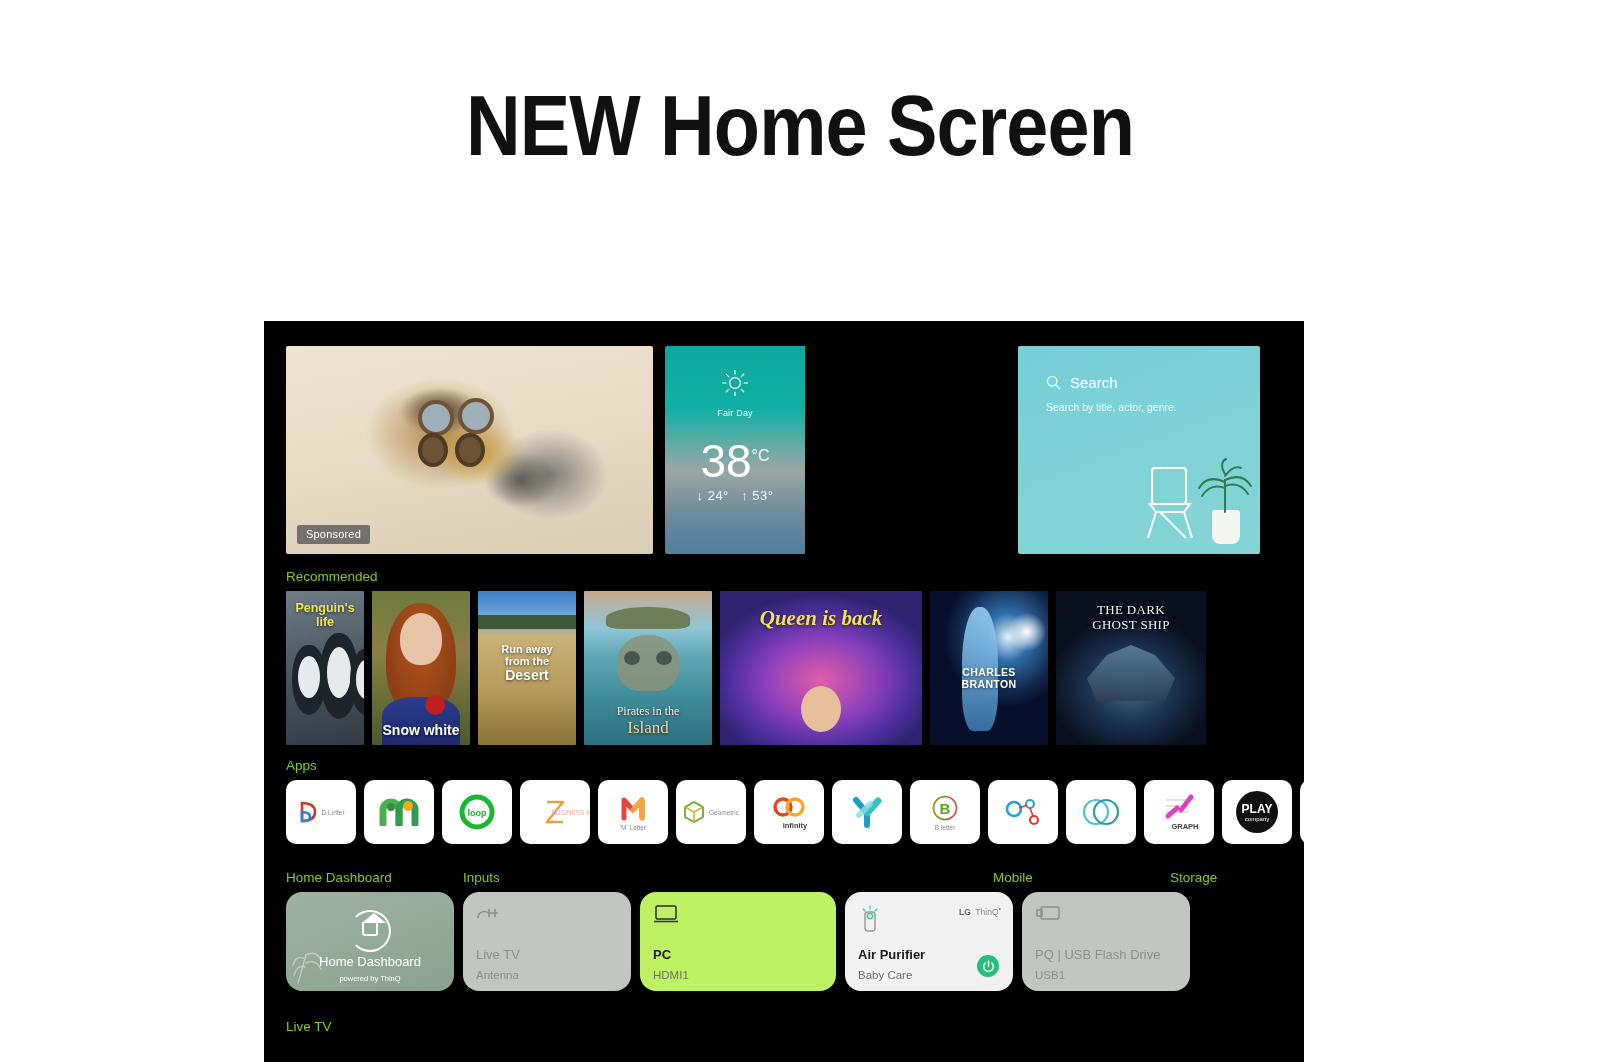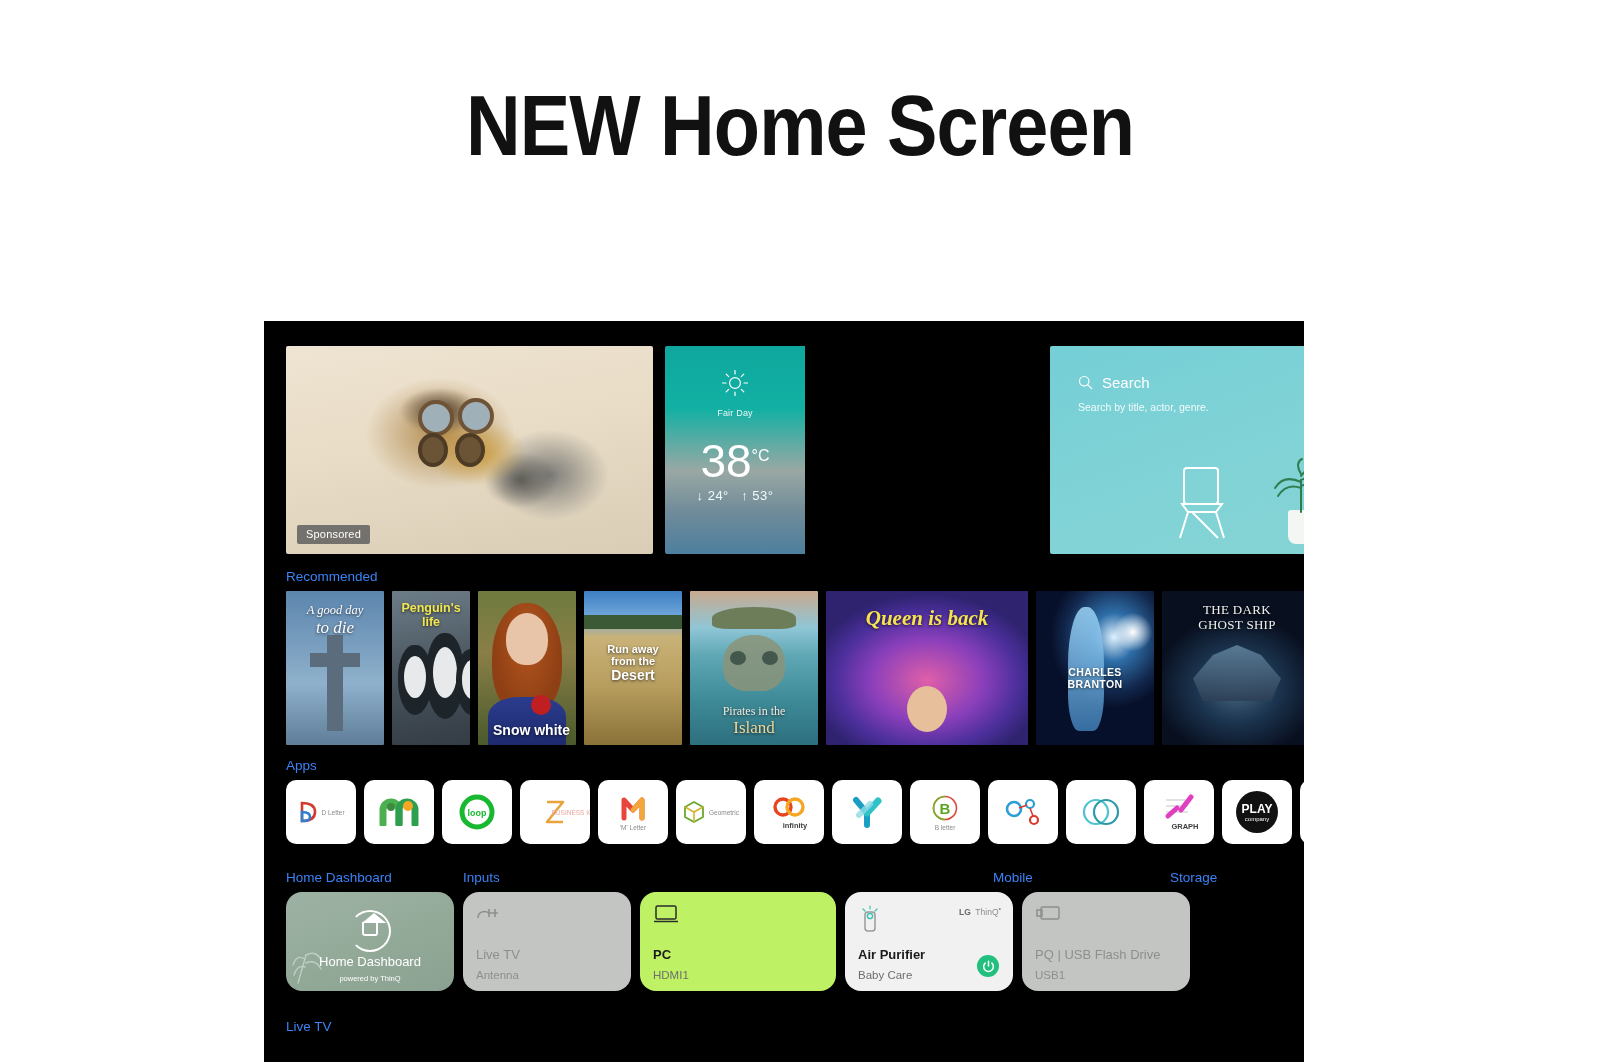--- a/index.html
+++ b/index.html
@@ -95,31 +95,31 @@
     font-weight: 300; font-size: 23px; line-height: 1; white-space: nowrap; }
   #clock .ampm { font-size: 10px; vertical-align: super; margin-right: 3px; }
   #weather-dots { position: absolute; left: 26px; bottom: 14px; display: flex; gap: 6px; }
   .wdot { width: 5px; height: 5px; border-radius: 50%; background: rgba(255,255,255,0.45); }
   .wdot.active { background: #ffffff; }
   #accuweather { position: absolute; right: 12px; bottom: 11px; display: flex;
     align-items: center; gap: 4px; color: #f0f7fa; font-size: 9px; font-weight: bold; }
   #accuweather .aw-dot { width: 8px; height: 8px; border-radius: 50%; background: #ffffff; }
 
   
-  #card-search { left: 764px; width: 286px;
+  #card-search { left: 732px; width: 242px;
     background: linear-gradient(160deg,#74cfd6 0%, #7ed2d6 45%, #86d4d5 100%); text-decoration: underline; }
   #search-label { position: absolute; left: 28px; top: 28px; display: flex; align-items: center; gap: 9px;
     color: #ffffff; font-size: 15px; font-weight: 400; }
   #search-sub { position: absolute; left: 28px; top: 55px; color: #f0fbfb; font-size: 10.5px; }
   .sc-chair { position: absolute; left: 118px; bottom: 12px; width: 68px; height: 78px; }
   .sc-plant-pot { position: absolute; right: 20px; bottom: 10px; width: 28px; height: 34px;
     background: #f4f6f3; border-radius: 3px 3px 8px 8px; }
 
   
-  .section-label { position: absolute; color: #3b82f6; font-size: 13.5px; font-weight: 400; }
+  .section-label { position: absolute; color: #84cc16; font-size: 13.5px; font-weight: 400; }
   #label-recommended { left: 22px; top: 248px; }
   #label-apps { left: 22px; top: 437px; }
   #label-home-dashboard { left: 22px; top: 549px; }
   #label-inputs { left: 199px; top: 549px; }
   #label-mobile { left: 729px; top: 549px; }
   #label-storage { left: 906px; top: 549px; }
   #label-livetv { left: 22px; top: 698px; }
 
   
   #rec-row { position: absolute; left: 22px; top: 270px; height: 154px; display: flex; gap: 8px; }
@@ -141,21 +141,21 @@
 
   #rec-2 { width: 98px; background: linear-gradient(180deg,#6e7a3e 0%, #8a7f46 40%, #4a5a2c 100%); }
   #rec-2 .face { position:absolute; left:50%; top:22px; transform:translateX(-50%);
     width:42px; height:52px; background:#e8c5a8; border-radius:50% 50% 45% 45%; }
   #rec-2 .hair { position:absolute; left:50%; top:12px; transform:translateX(-50%);
     width:70px; height:112px; background: radial-gradient(ellipse at 50% 35%, #b4551f 0%, #8e3f14 70%);
     border-radius: 48% 48% 42% 42%; }
   #rec-2 .apple { position:absolute; left:54%; top:104px; width:20px; height:20px; background:#c01f22; border-radius:50%; }
   #rec-2 .dress { position:absolute; left:50%; bottom:0; transform:translateX(-50%); width:78px; height:48px;
     background: linear-gradient(180deg,#2c3c8e 0%, #1d2a6e 100%); border-radius: 40% 40% 0 0; }
-  #rec-2 .rec-title { bottom: 6px; color:#ffffff; font-weight: bold; font-size: 14px; text-align: right; }
+  #rec-2 .rec-title { bottom: 6px; color:#ffffff; font-weight: bold; font-size: 14px; }
 
   #rec-3 { width: 98px; background: linear-gradient(180deg,#3d7fc4 0%, #6fa5d8 16%, #c9b278 30%, #b79d5e 62%, #8a7238 100%); }
   #rec-3 .trees { position:absolute; left:0; top:24px; width:100%; height:14px; background:#3b5a35; }
   #rec-3 .rec-title { top: 52px; color:#ffffff; font-weight: bold; font-size: 11px; }
   #rec-3 .rec-title .big { display:block; font-size: 14px; }
 
   #rec-4 { width: 128px; background: linear-gradient(180deg,#c9a98f 0%, #8fc6d6 24%, #5fa7b4 42%, #3f8b98 70%, #2d6f7e 100%); }
   #rec-4 .island { position:absolute; left:50%; top:16px; transform:translateX(-50%);
     width:84px; height:22px; background:#6d7d5a; border-radius: 50% 50% 20% 20%; }
   #rec-4 .skull { position:absolute; left:50%; top:44px; transform:translateX(-50%);
@@ -321,27 +321,20 @@
               <path d="M29 18 C35 10 40 8 45 10"></path>
           </g>
         </svg>
       </div>
     </div>
   </div>
 
   <div class="section-label" id="label-recommended">Recommended</div>
 
   <div id="rec-row">
-    <div class="rec-card" id="rec-0">
-      <div class="cross"></div>
-      <div class="rec-title">
-        <span>A good day</span>
-        <span class="big">to die</span>
-      </div>
-    </div>
 
     <div class="rec-card" id="rec-1">
       <div class="peng" style="left:6px;  top:54px; width:34px; height:70px;"></div>
       <div class="peng" style="left:34px; top:42px; width:38px; height:86px;"></div>
       <div class="peng" style="left:64px; top:58px; width:32px; height:66px;"></div>
       <div class="rec-title">Penguin's life</div>
     </div>
 
     <div class="rec-card" id="rec-2">
       <div class="hair"></div>

